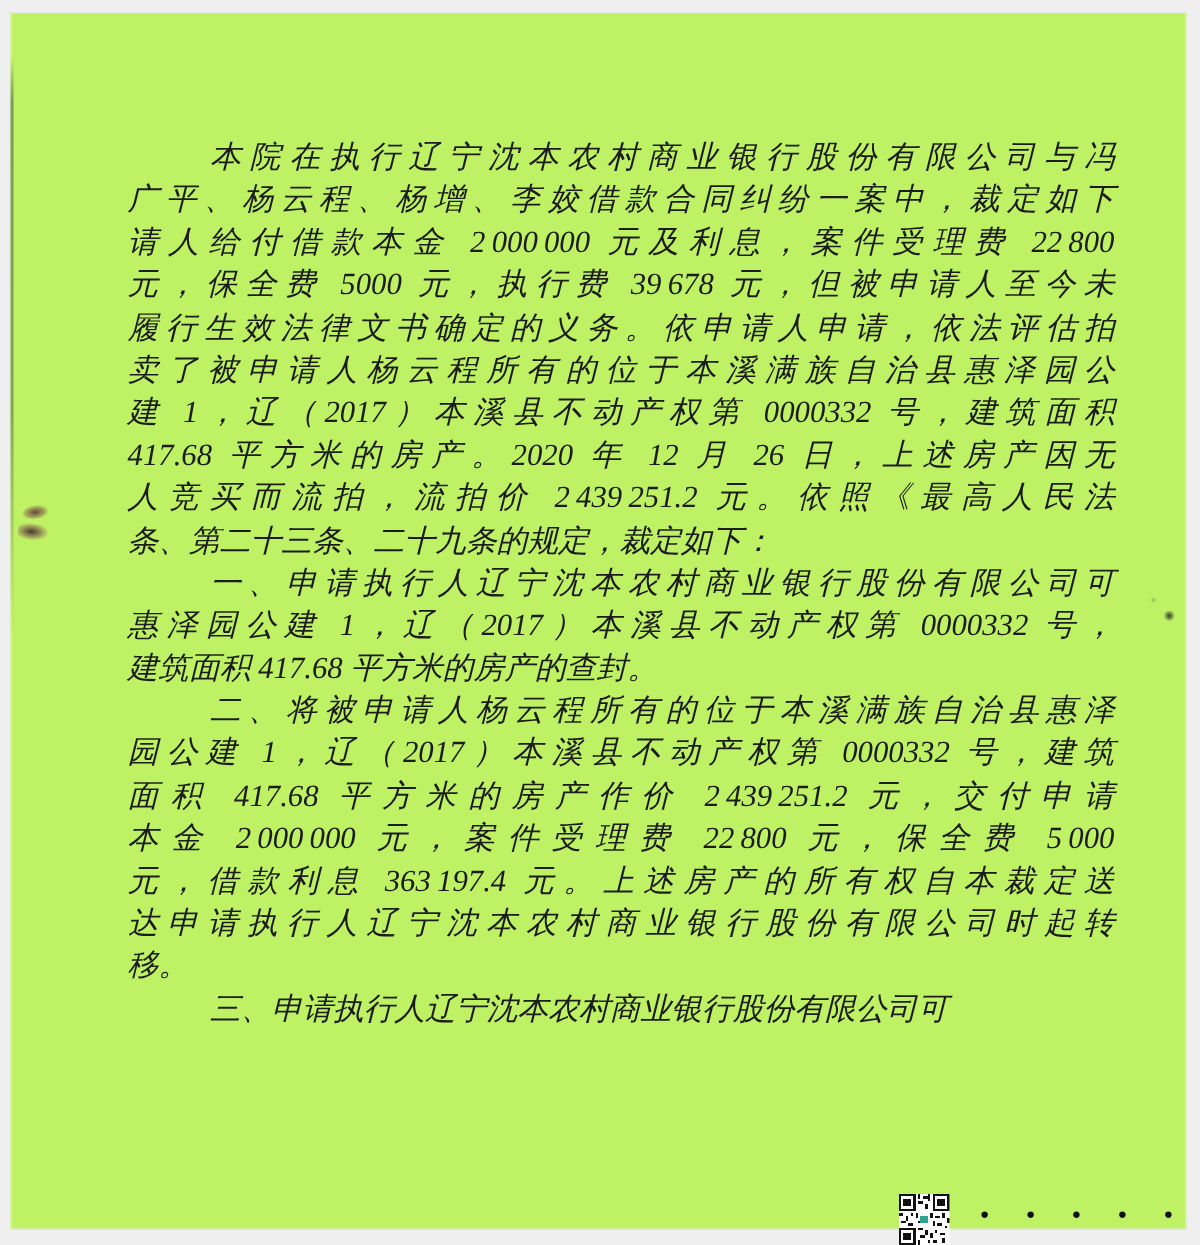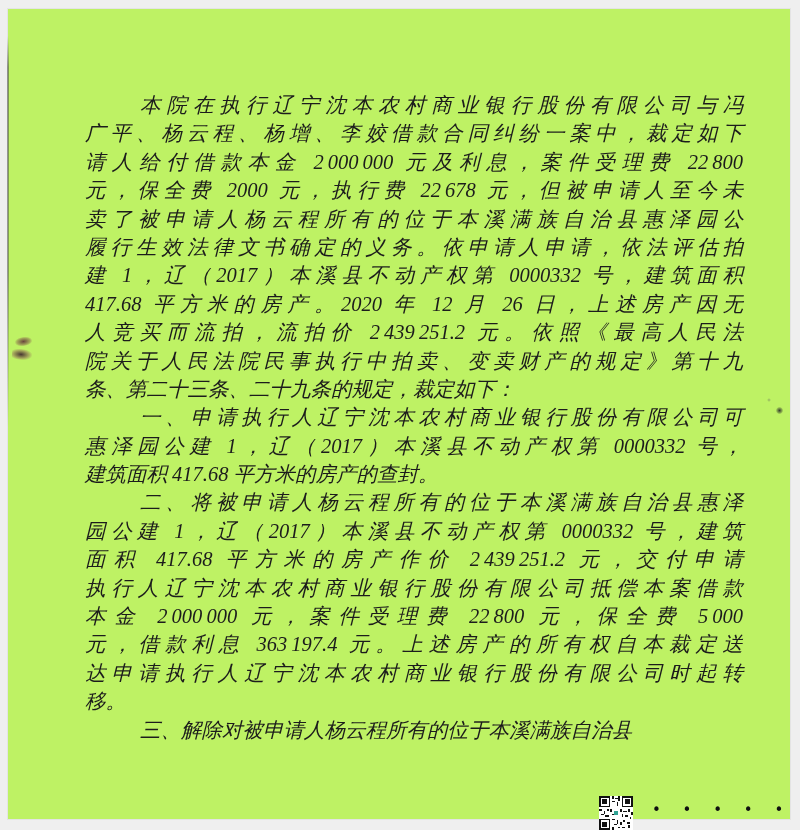--- a/index.html
+++ b/index.html
@@ -80,40 +80,38 @@
 </style>
 </head>
 <body>
 
 <div class="paper">
 
   <div class="textblock">
     <div class="line indent">本院在执行辽宁沈本农村商业银行股份有限公司与冯</div>
     <div class="line">广平、杨云程、杨增、李姣借款合同纠纷一案中，裁定如下</div>
     <div class="line">请人给付借款本金 2 000 000 元及利息，案件受理费 22 800</div>
-    <div class="line">元，保全费 2000 元，执行费 22 678 元，但被申请人至今未</div>
+    <div class="line">元，保全费 5000 元，执行费 39 678 元，但被申请人至今未</div>
+    <div class="line">履行生效法律文书确定的义务。依申请人申请，依法评估拍</div>
     <div class="line">卖了被申请人杨云程所有的位于本溪满族自治县惠泽园公</div>
-    <div class="line">履行生效法律文书确定的义务。依申请人申请，依法评估拍</div>
     <div class="line">建 1，辽（2017）本溪县不动产权第 0000332 号，建筑面积</div>
     <div class="line">417.68 平方米的房产。2020 年 12 月 26 日，上述房产因无</div>
     <div class="line">人竞买而流拍，流拍价 2 439 251.2 元。依照《最高人民法</div>
-    <div class="line">院关于人民法院民事执行中拍卖、变卖财产的规定》第十九</div>
     <div class="line end">条、第二十三条、二十九条的规定，裁定如下：</div>
     <div class="line indent">一、申请执行人辽宁沈本农村商业银行股份有限公司可</div>
     <div class="line">惠泽园公建 1，辽（2017）本溪县不动产权第 0000332 号，</div>
     <div class="line end">建筑面积 417.68 平方米的房产的查封。</div>
     <div class="line indent">二、将被申请人杨云程所有的位于本溪满族自治县惠泽</div>
     <div class="line">园公建 1，辽（2017）本溪县不动产权第 0000332 号，建筑</div>
     <div class="line">面积 417.68 平方米的房产作价 2 439 251.2 元，交付申请</div>
-    <div class="line">执行人辽宁沈本农村商业银行股份有限公司抵偿本案借款</div>
     <div class="line">本金 2 000 000 元，案件受理费 22 800 元，保全费 5 000</div>
     <div class="line">元，借款利息 363 197.4 元。上述房产的所有权自本裁定送</div>
     <div class="line">达申请执行人辽宁沈本农村商业银行股份有限公司时起转</div>
     <div class="line end">移。</div>
-    <div class="line indent end">三、解除对被申请人杨云程所有的位于本溪满族自治县</div>
+    <div class="line indent end">三、申请执行人辽宁沈本农村商业银行股份有限公司可</div>
   </div>
 
   <div class="edge-line"></div>
   <div class="speck-a"></div>
   <div class="speck-b"></div>
   <div class="speck-right"></div>
   <div class="speck-right2"></div>
 
   <div class="qr">
     <svg viewBox="0 0 21 21" xmlns="http://www.w3.org/2000/svg">

